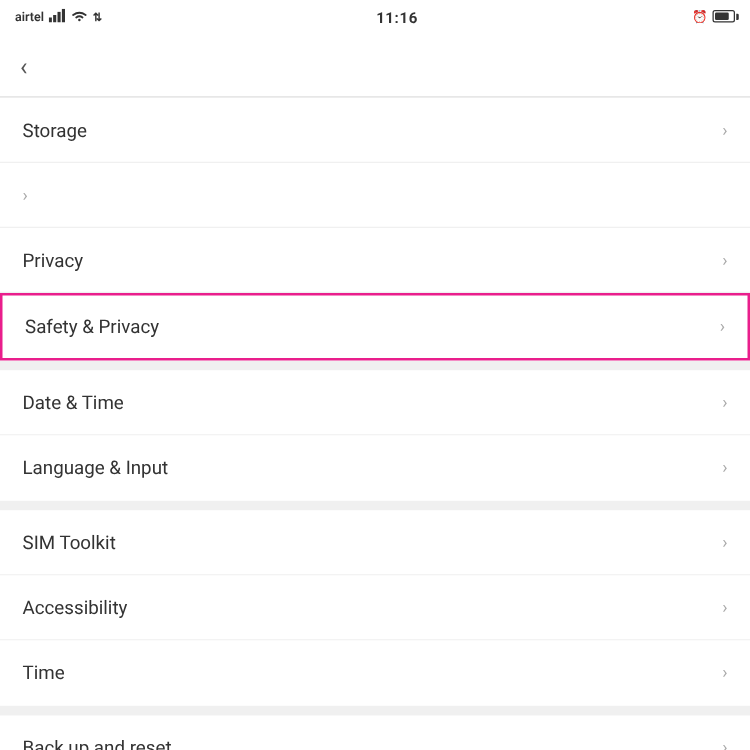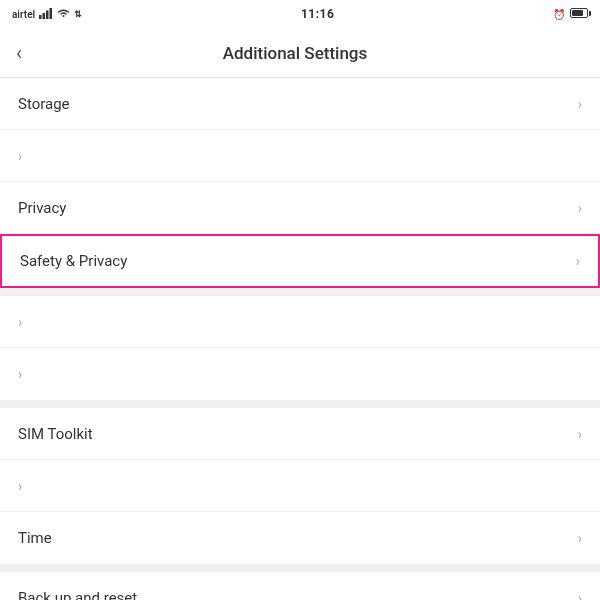--- a/index.html
+++ b/index.html
@@ -166,21 +166,20 @@
   <div class="status-right">
     <span>⏰</span>
     <span>
       <div class="battery-icon"><div class="battery-fill"></div></div>
     </span>
   </div>
 </div>
 
 <div class="header">
   <div class="back-btn">‹</div>
-  <div class="header-title">Additional Settings</div>
 </div>
 
 <div class="content">
 
   <div class="section">
     <div class="menu-item">
       <span class="menu-item-text">Storage</span>
       <span class="chevron">›</span>
     </div>
     <div class="menu-item">
@@ -191,33 +190,36 @@
       <span class="chevron">›</span>
     </div>
     <div class="menu-item" style="border: 2.5px solid #e91e8c;">
       <span class="menu-item-text">Safety &amp; Privacy</span>
       <span class="chevron">›</span>
     </div>
   </div>
 
   <div class="section">
     <div class="menu-item">
-      <span class="chevron">›</span>
-    </div>
-    <div class="menu-item">
+      <span class="menu-item-text">Date &amp; Time</span>
+      <span class="chevron">›</span>
+    </div>
+    <div class="menu-item">
+      <span class="menu-item-text">Language &amp; Input</span>
       <span class="chevron">›</span>
     </div>
   </div>
 
   <div class="section">
     <div class="menu-item">
       <span class="menu-item-text">SIM Toolkit</span>
       <span class="chevron">›</span>
     </div>
     <div class="menu-item">
+      <span class="menu-item-text">Accessibility</span>
       <span class="chevron">›</span>
     </div>
     <div class="menu-item">
       <span class="menu-item-text">Time</span>
       <span class="chevron">›</span>
     </div>
   </div>
 
   <div class="section">
     <div class="menu-item">

